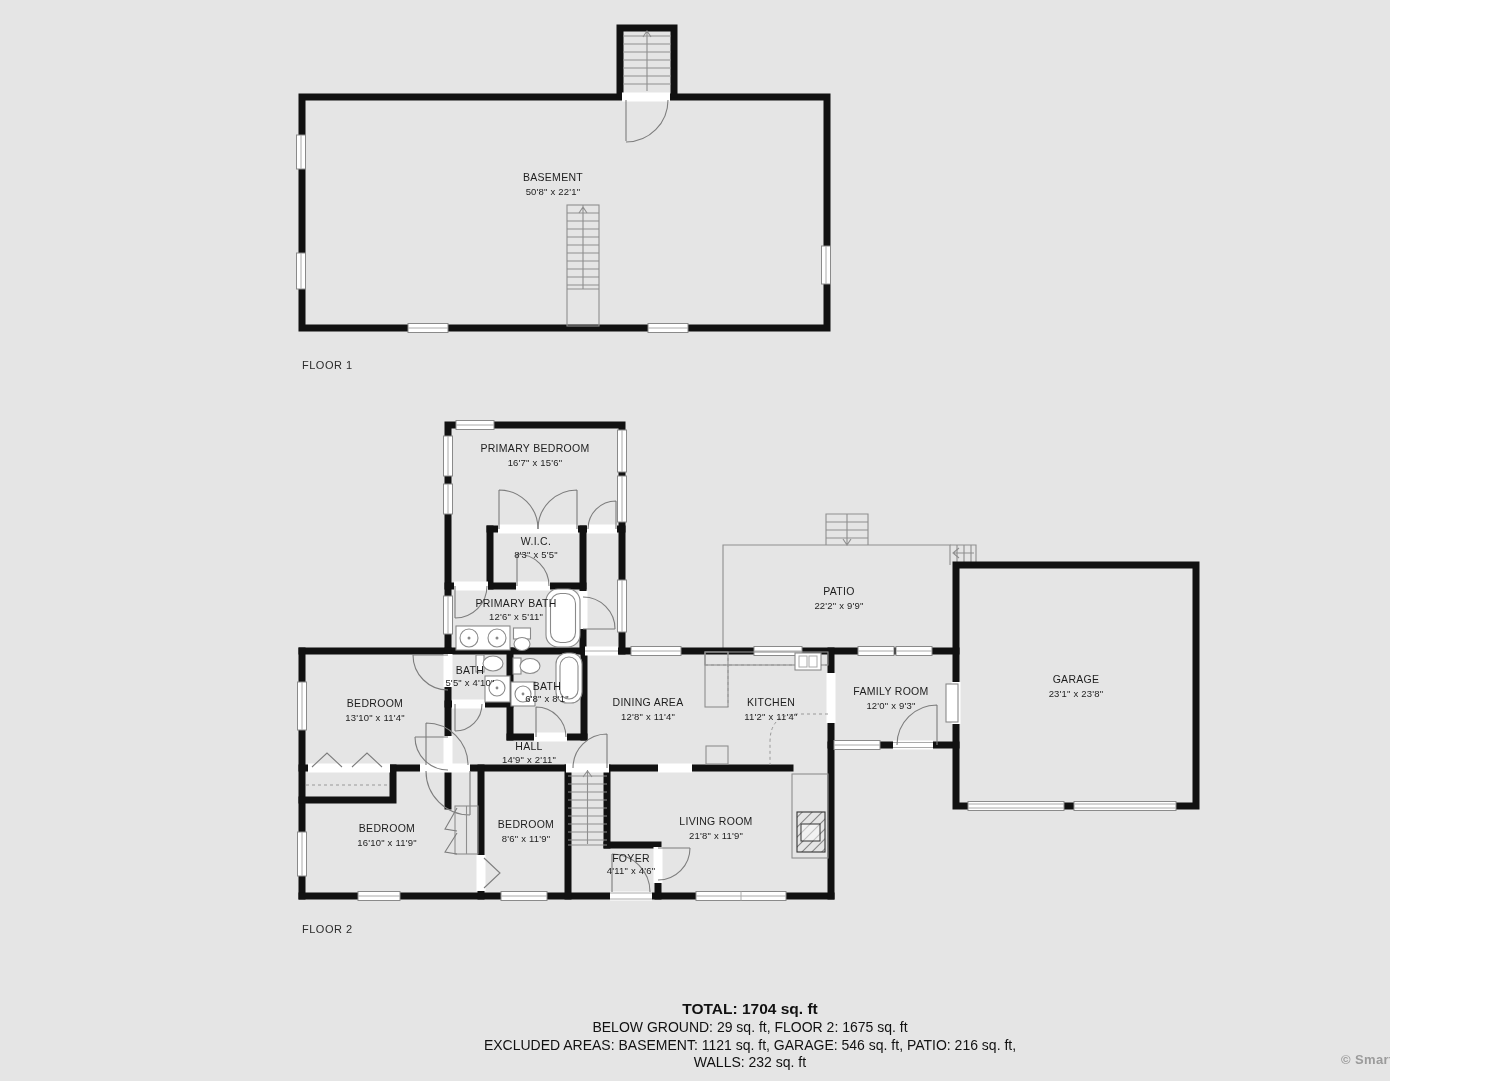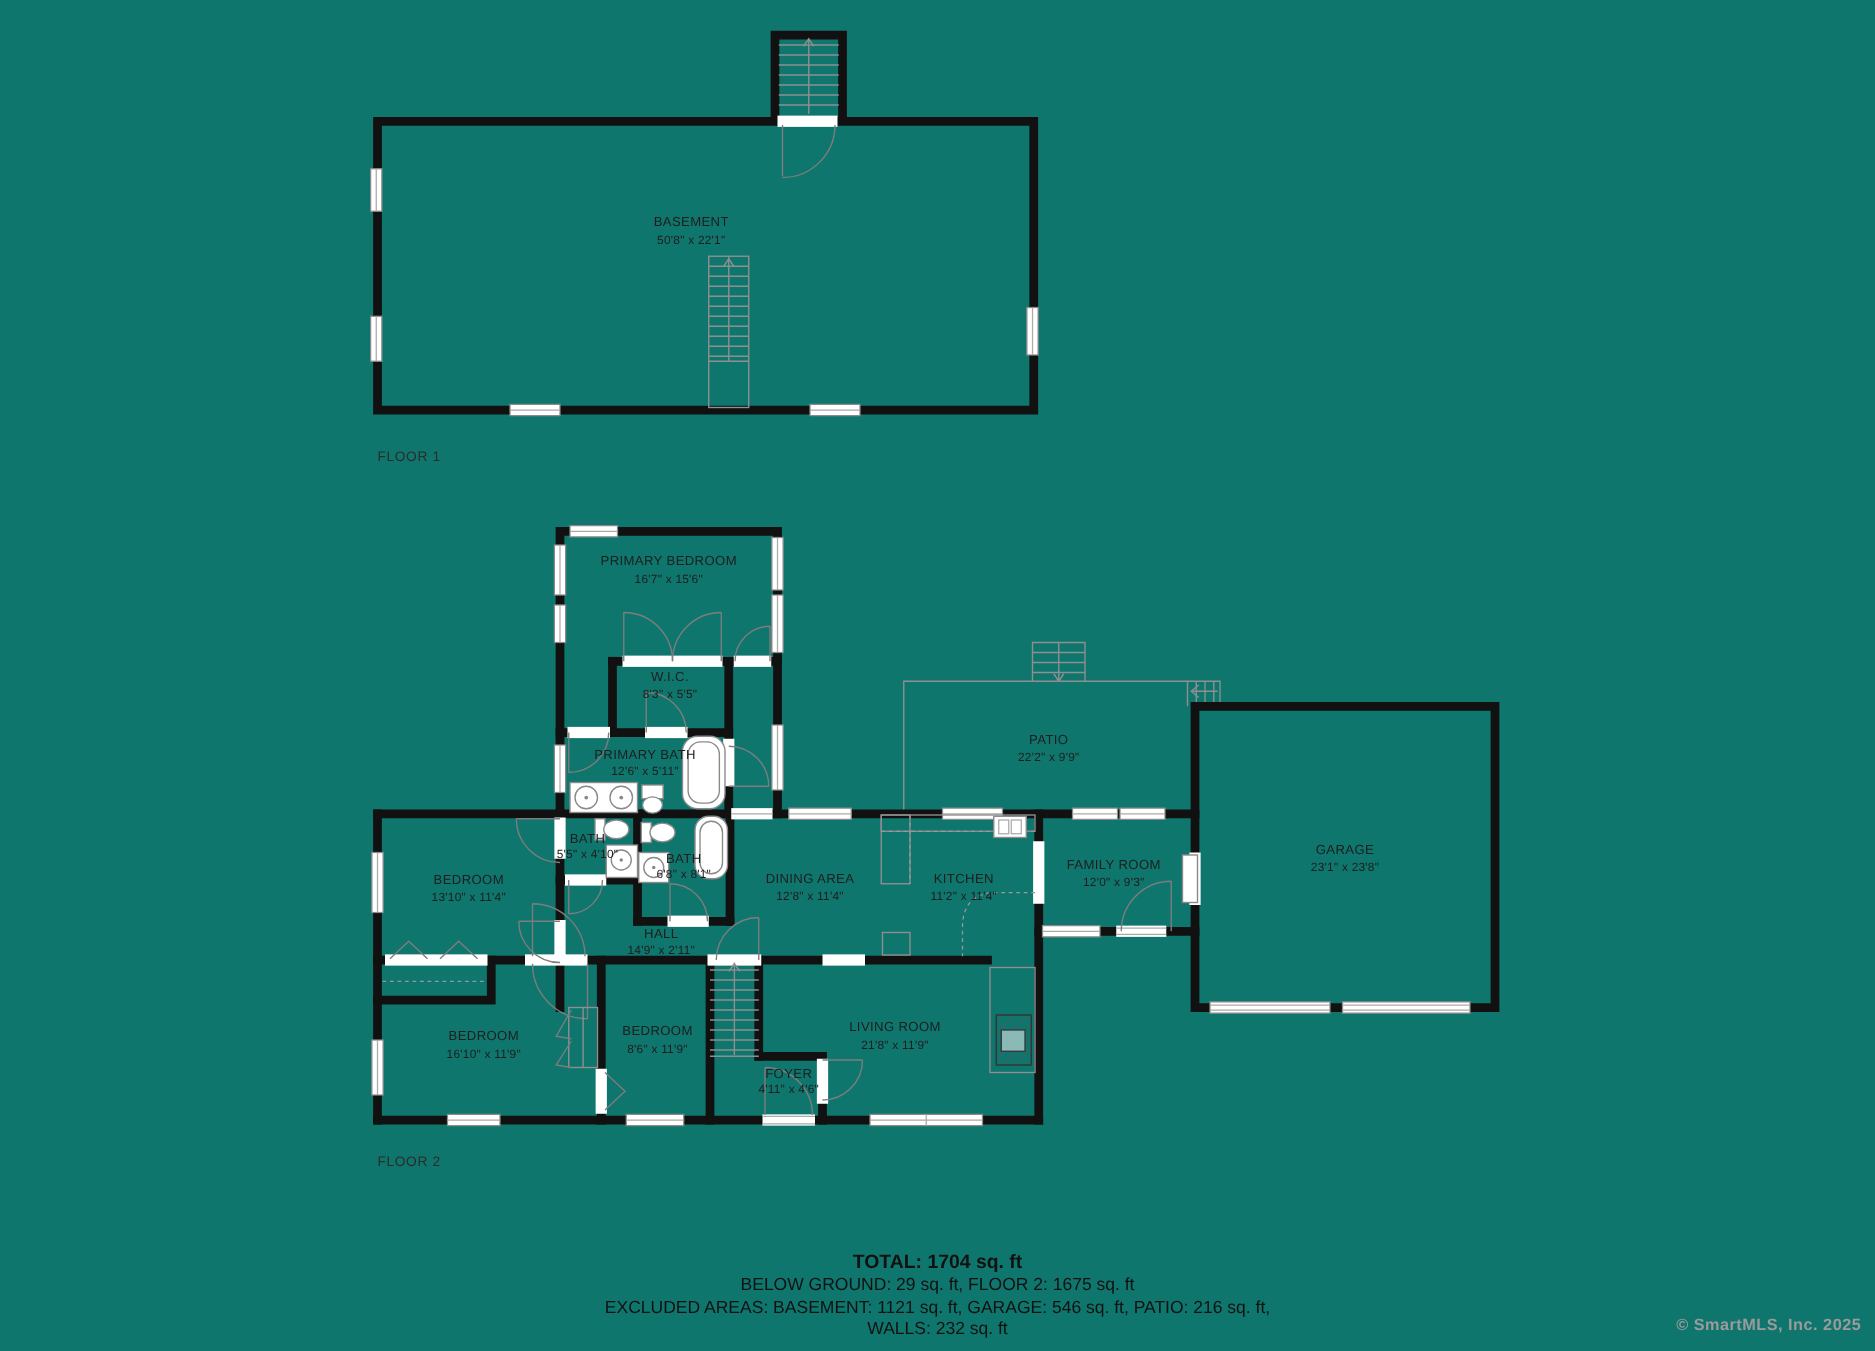--- a/index.html
+++ b/index.html
@@ -1,16 +1,16 @@
 <!DOCTYPE html>
 <html><head>
 <meta charset="utf-8">
 <style>
   html,body{margin:0;padding:0;background:#ffffff;}
-  .page{position:relative;width:1500px;height:1081px;background:#0f766e;overflow:hidden;
+  .page{position:relative;width:1390px;height:1081px;background:#e5e5e5;overflow:hidden;
         font-family:"Liberation Sans", sans-serif;}
   svg{position:absolute;left:0;top:0;}
   .wall{stroke:#111;stroke-width:7;fill:none;stroke-linecap:square;}
   .thin{stroke:#8f8f8f;stroke-width:1.1;fill:none;}
   .thin2{stroke:#aaa;stroke-width:1;fill:none;}
   .dash{stroke:#999;stroke-width:1;fill:none;stroke-dasharray:3 3;}
   .gap{fill:#fff;stroke:none;}
   .win{fill:#fff;stroke:#8a8a8a;stroke-width:1;}
   .fix{fill:#fff;stroke:#8a8a8a;stroke-width:1.1;}
   .arc{stroke:#7d7d7d;stroke-width:1.1;fill:none;}

